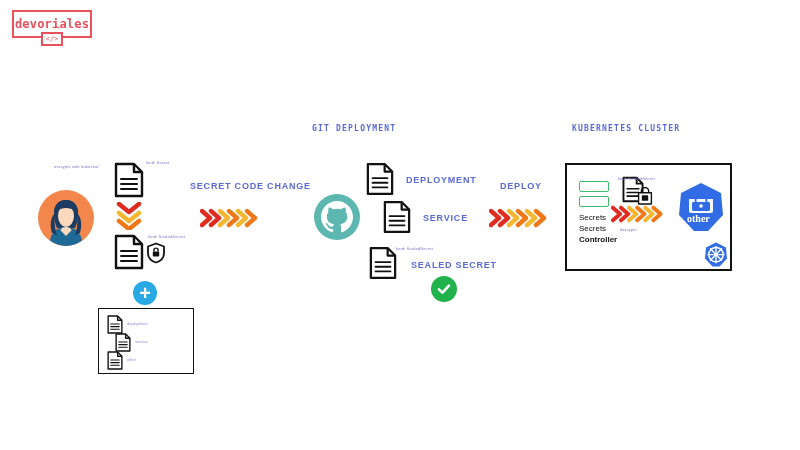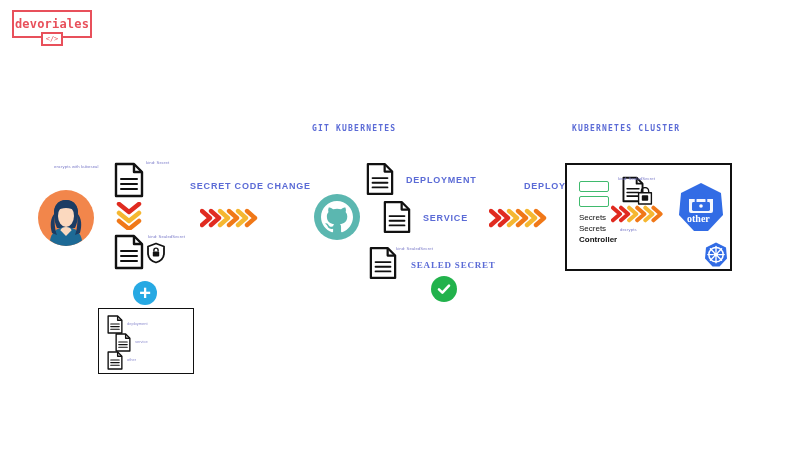--- a/index.html
+++ b/index.html
@@ -219,21 +219,21 @@
     <svg width="62" height="20" viewBox="0 0 62 20">
       <path d="M2 3 L10 10 L2 17" fill="none" stroke="#e02b20" stroke-width="4.4" stroke-linecap="round" stroke-linejoin="round"></path>
       <path d="M11 3 L19 10 L11 17" fill="none" stroke="#e02b20" stroke-width="4.4" stroke-linecap="round" stroke-linejoin="round"></path>
       <path d="M20 3 L28 10 L20 17" fill="none" stroke="#f5b731" stroke-width="4.4" stroke-linecap="round" stroke-linejoin="round"></path>
       <path d="M29 3 L37 10 L29 17" fill="none" stroke="#f07818" stroke-width="4.4" stroke-linecap="round" stroke-linejoin="round"></path>
       <path d="M38 3 L46 10 L38 17" fill="none" stroke="#f5b731" stroke-width="4.4" stroke-linecap="round" stroke-linejoin="round"></path>
       <path d="M47 3 L55 10 L47 17" fill="none" stroke="#f07818" stroke-width="4.4" stroke-linecap="round" stroke-linejoin="round"></path>
     </svg>
   </div>
 
-  <div class="sect-label" style="left:312px; top:124px;">GIT KUBERNETES</div>
+  <div class="sect-label" style="left:312px; top:124px;">GIT DEPLOYMENT</div>
 
   <div class="doc" style="left:313px; top:193px;">
     <svg width="48" height="48" viewBox="0 0 48 48">
       <circle cx="24" cy="24" r="23" fill="#5bb7b0"></circle>
       <path d="M24 8c-8.8 0-16 7.2-16 16 0 7.1 4.6 13.1 11 15.2.8.1 1.1-.35 1.1-.78v-2.7c-4.45.97-5.4-2.15-5.4-2.15-.73-1.85-1.78-2.35-1.78-2.35-1.45-1 .11-.98.11-.98 1.6.11 2.45 1.65 2.45 1.65 1.43 2.45 3.75 1.74 4.66 1.33.14-1.04.56-1.74 1.01-2.14-3.55-.4-7.29-1.78-7.29-7.9 0-1.75.62-3.17 1.65-4.29-.17-.4-.72-2.03.16-4.23 0 0 1.34-.43 4.4 1.64a15.3 15.3 0 0 1 8 0c3.05-2.07 4.39-1.64 4.39-1.64.88 2.2.33 3.83.16 4.23a6.2 6.2 0 0 1 1.65 4.29c0 6.14-3.75 7.49-7.31 7.88.57.5 1.09 1.47 1.09 2.96v4.39c0 .43.29.89 1.1.74C35.4 37.1 40 31.1 40 24c0-8.8-7.2-16-16-16z" fill="#fff"></path>
     </svg>
   </div>
 
   <div class="doc" style="left:366px; top:162px;">
     <svg width="28" height="34" viewBox="0 0 30 36">
@@ -266,29 +266,29 @@
       <path d="M2 2h18l8 8v24H2z" fill="#fff" stroke="#111" stroke-width="2.4" stroke-linejoin="round"></path>
       <path d="M20 2v8h8" fill="none" stroke="#111" stroke-width="2.4" stroke-linejoin="round"></path>
       <g stroke="#111" stroke-width="2" stroke-linecap="round">
         <line x1="7" y1="17" x2="23" y2="17"></line>
           <line x1="7" y1="22" x2="23" y2="22"></line>
           <line x1="7" y1="27" x2="23" y2="27"></line>
       </g>
     </svg>
   </div>
   <div class="tiny-label" style="left:396px; top:246px;">kind: SealedSecret</div>
-  <div class="flow-label" style="left:411px; top:260px;font-family:Liberation Serif, serif;">SEALED SECRET</div>
+  <div class="flow-label" style="left:411px; top:260px;">SEALED SECRET</div>
 
   <div class="green-check" style="left:431px; top:276px;">
     <svg width="16" height="16" viewBox="0 0 16 16">
       <path d="M3 8.4 L6.4 11.6 L13 4.6" fill="none" stroke="#fff" stroke-width="2.6" stroke-linecap="round" stroke-linejoin="round"></path>
     </svg>
   </div>
 
-  <div class="flow-label" style="left:524px; top:181px;">DEPLOY</div>
+  <div class="flow-label" style="left:500px; top:181px;">DEPLOY</div>
   <div class="chev-row" style="left:489px; top:208px;">
     <svg width="62" height="20" viewBox="0 0 62 20">
       <path d="M2 3 L10 10 L2 17" fill="none" stroke="#e02b20" stroke-width="4.4" stroke-linecap="round" stroke-linejoin="round"></path>
       <path d="M11 3 L19 10 L11 17" fill="none" stroke="#e02b20" stroke-width="4.4" stroke-linecap="round" stroke-linejoin="round"></path>
       <path d="M20 3 L28 10 L20 17" fill="none" stroke="#f5b731" stroke-width="4.4" stroke-linecap="round" stroke-linejoin="round"></path>
       <path d="M29 3 L37 10 L29 17" fill="none" stroke="#f07818" stroke-width="4.4" stroke-linecap="round" stroke-linejoin="round"></path>
       <path d="M38 3 L46 10 L38 17" fill="none" stroke="#f5b731" stroke-width="4.4" stroke-linecap="round" stroke-linejoin="round"></path>
       <path d="M47 3 L55 10 L47 17" fill="none" stroke="#f07818" stroke-width="4.4" stroke-linecap="round" stroke-linejoin="round"></path>
     </svg>
   </div>

